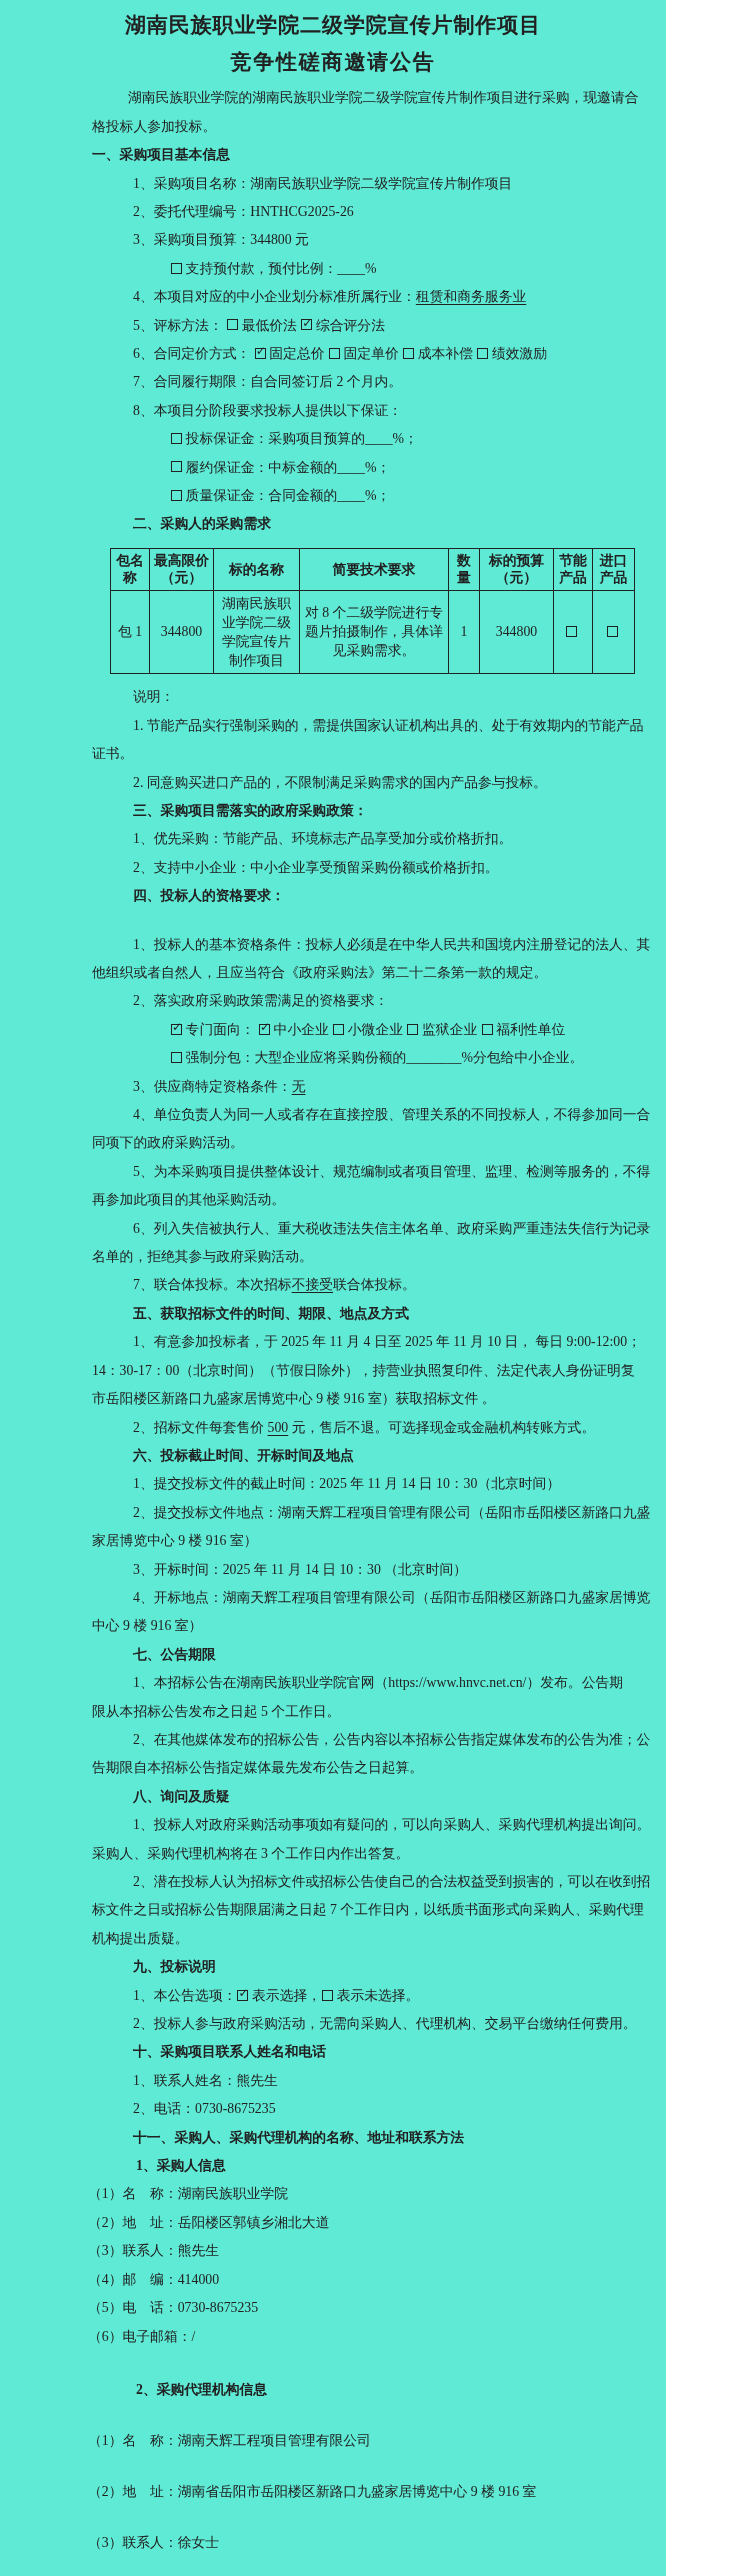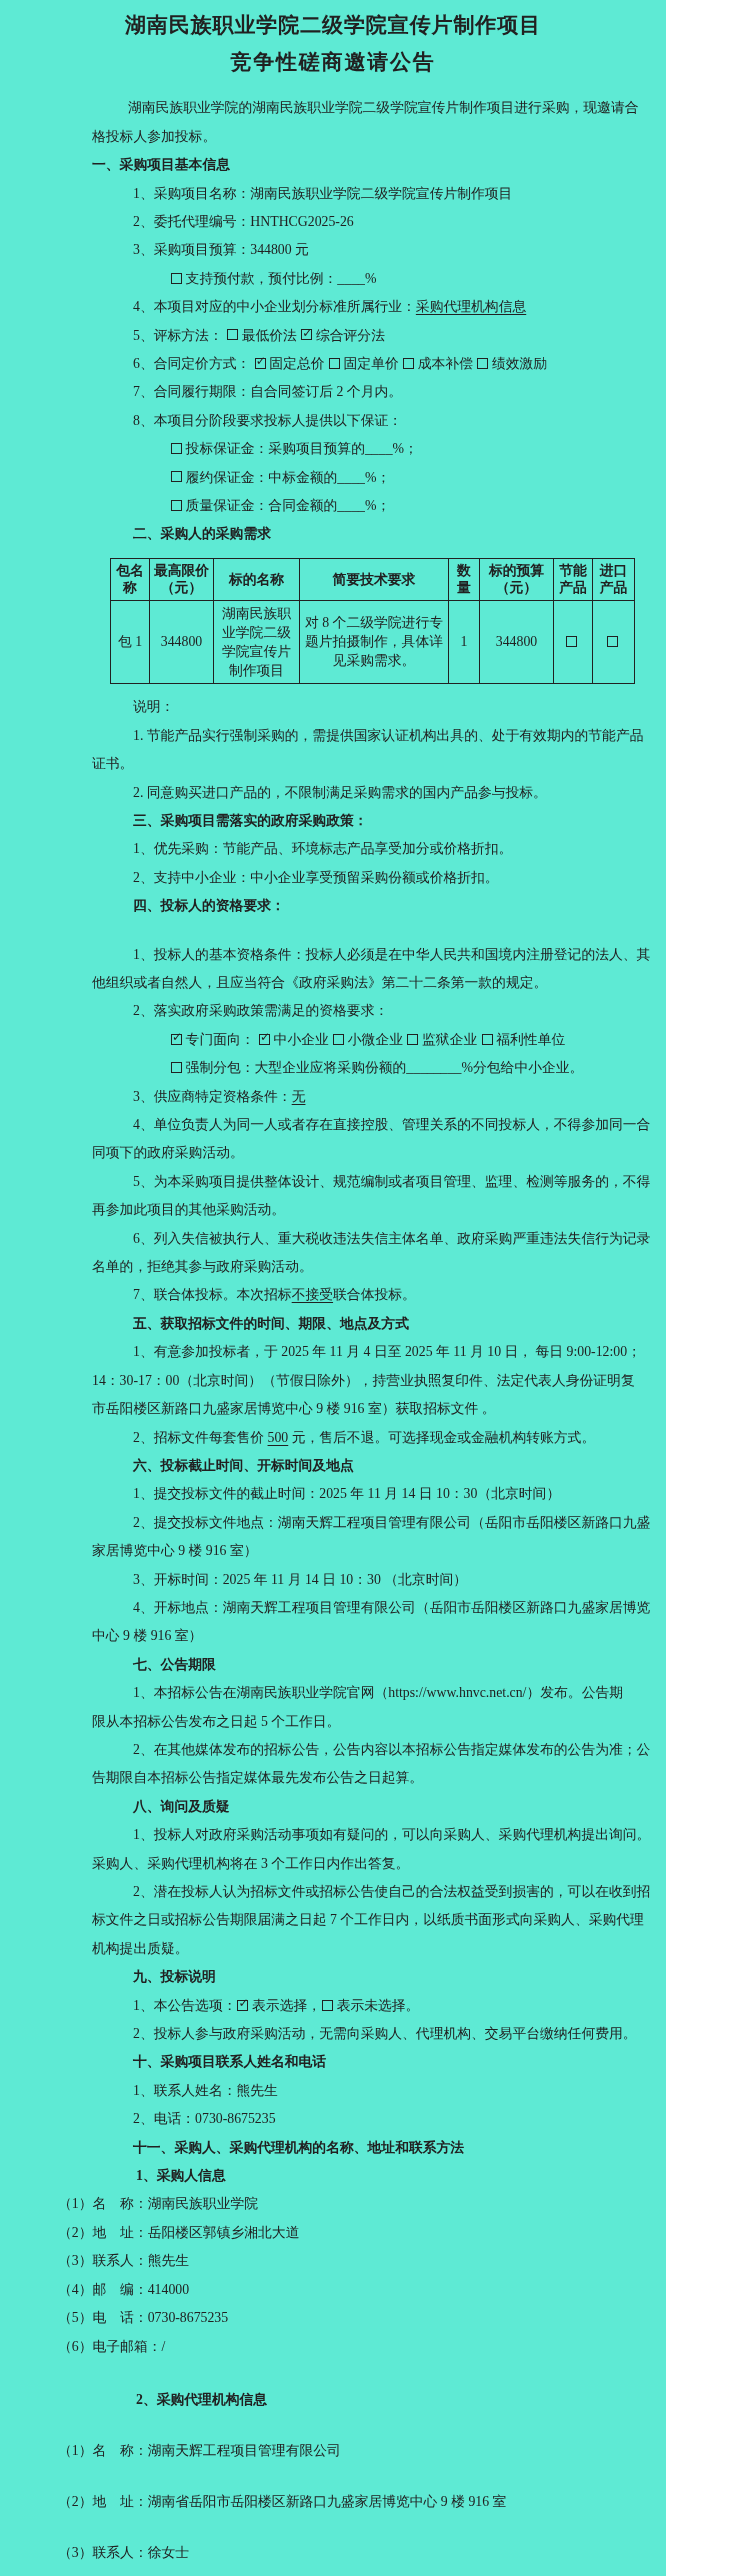--- a/index.html
+++ b/index.html
@@ -1,26 +1,26 @@
 <!DOCTYPE html>
 <html style="font-size:14.7px"><head>
 <meta charset="utf-8">
 <title>竞争性磋商邀请公告</title>
 <style>
   html,body{margin:0;padding:0;background:#ffffff;}
   body{font-family:"Liberation Serif","DejaVu Serif",serif;color:#212121;}
   .page{width:666px;min-height:2576px;box-sizing:border-box;padding:7.3px 0 16.5px 0;overflow:hidden;background:#5eead4;}
   .t1{font-size:21px;font-weight:700;text-align:center;line-height:37px;margin:0;letter-spacing:0.9px;}
-  .t2{font-size:21px;font-weight:700;text-align:center;line-height:37px;margin:0 0 13px 0;letter-spacing:1.8px;}
+  .t2{font-size:21px;font-weight:700;text-align:center;line-height:37px;margin:0 0 3px 0;letter-spacing:1.8px;}
   .line{font-size:13.8px;line-height:28.4px;white-space:nowrap;}
   .h{font-weight:700;}
   .i0{padding-left:92px;}
   .i1{padding-left:133px;}
   .i2{padding-left:170px;}
-  .i3{padding-left:58px;}
+  .i3{padding-left:88px;}
   .i4{padding-left:136px;}
   .i5{padding-left:128px;}
   .g24{margin-bottom:20px;}
   .tight{line-height:25px;margin-top:26px;}
   .u{text-decoration:underline;text-underline-offset:2.8px;}
   .cb{display:inline-block;width:11px;height:11px;border:1.4px solid #212121;vertical-align:-0.9px;margin:0 3.7px 0 0.9px;position:relative;box-sizing:border-box;}
   .cb.on::after{content:"\2713";position:absolute;left:0px;top:-3.7px;font-size:12px;font-weight:700;line-height:1;font-family:"DejaVu Sans",sans-serif;}
   table.pkg{border-collapse:collapse;margin:9.2px 0 9.2px 110px;table-layout:fixed;width:525px;border-radius:29px;}
   table.pkg th, table.pkg td{border:0.9px solid #212121;text-align:center;font-size:13.8px;padding:1.8px 2.8px;vertical-align:middle;word-break:break-all;}
   table.pkg th{font-weight:700;white-space:pre-line;line-height:17.4px;height:37px;}
@@ -34,21 +34,21 @@
   <h2 class="t2">竞争性磋商邀请公告</h2>
 
   <div id="lines-a">
       <div class="line i5"><span class="run">湖南民族职业学院的湖南民族职业学院二级学院宣传片制作项目进行采购，现邀请合</span></div>
       <div class="line i0"><span class="run">格投标人参加投标。</span></div>
       <div class="line i0 h"><span class="run">一、采购项目基本信息</span></div>
       <div class="line i1"><span class="run">1、采购项目名称：湖南民族职业学院二级学院宣传片制作项目</span></div>
       <div class="line i1"><span class="run">2、委托代理编号：HNTHCG2025-26</span></div>
       <div class="line i1"><span class="run">3、采购项目预算：344800 元</span></div>
       <div class="line i2"><span class="cb"></span><span class="run">支持预付款，预付比例：____%</span></div>
-      <div class="line i1"><span class="run">4、本项目对应的中小企业划分标准所属行业：</span><span class="run u">采购代理机构信息</span></div>
+      <div class="line i1"><span class="run">4、本项目对应的中小企业划分标准所属行业：</span><span class="run u">租赁和商务服务业</span></div>
       <div class="line i1"><span class="run">5、评标方法： </span><span class="cb"></span><span class="run">最低价法 </span><span class="cb on"></span><span class="run">综合评分法</span></div>
       <div class="line i1"><span class="run">6、合同定价方式： </span><span class="cb on"></span><span class="run">固定总价 </span><span class="cb"></span><span class="run">固定单价 </span><span class="cb"></span><span class="run">成本补偿 </span><span class="cb"></span><span class="run">绩效激励</span></div>
       <div class="line i1"><span class="run">7、合同履行期限：自合同签订后 2 个月内。</span></div>
       <div class="line i1"><span class="run">8、本项目分阶段要求投标人提供以下保证：</span></div>
       <div class="line i2"><span class="cb"></span><span class="run">投标保证金：采购项目预算的____%；</span></div>
       <div class="line i2"><span class="cb"></span><span class="run">履约保证金：中标金额的____%；</span></div>
       <div class="line i2"><span class="cb"></span><span class="run">质量保证金：合同金额的____%；</span></div>
       <div class="line i1 h"><span class="run">二、采购人的采购需求</span></div>
     </div>
 

